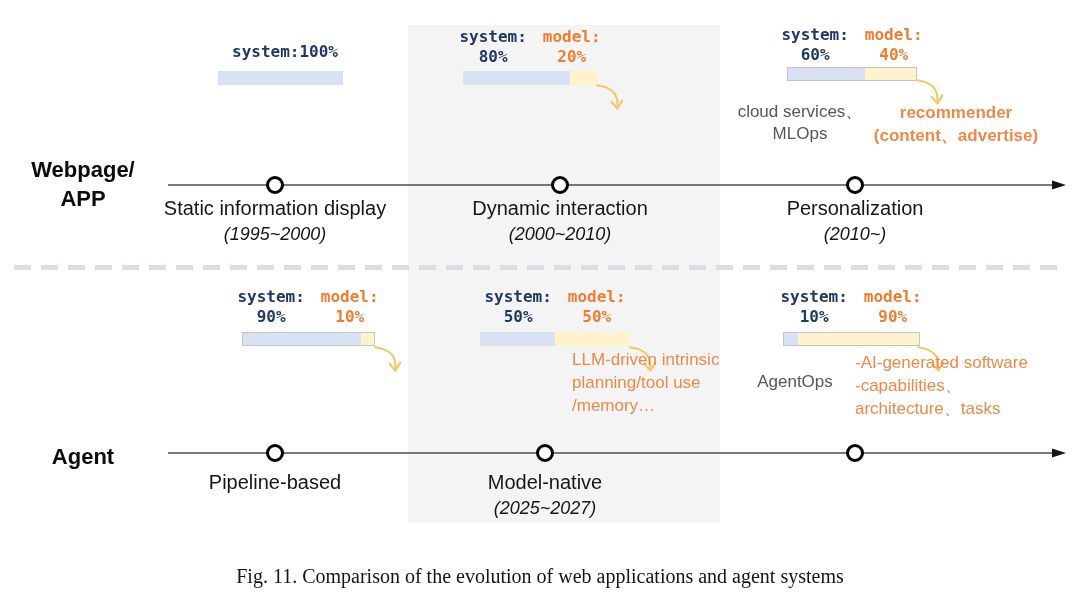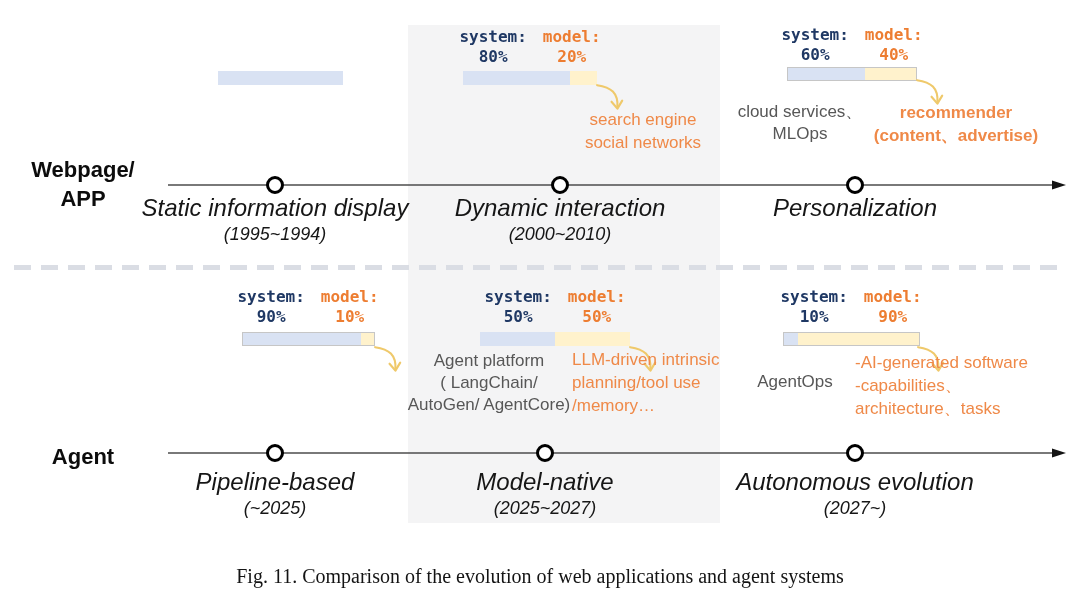--- a/index.html
+++ b/index.html
@@ -78,21 +78,21 @@
 
   #a3 { left:730px; top:287px; width:345px; height:150px; }
   #a3 .hdr { left:36px; top:0; width:170px; }
   #a3 .bar { left:53px; top:45px; width:137px; }
   #a3 .gtx { left:15px; top:84px; width:100px; }
   #a3 .otx { left:125px; top:64px; width:220px; }
   #a3 .arrow { left:186px; top:57px; }
 
   
   .stitle { position:absolute; text-align:center; color:#161616; }
-  .tname  { font-size:24px; line-height:24px;font-style:italic; }
+  .tname  { font-size:20px; line-height:24px; }
   .tyears { font-size:18px; font-style:italic; margin-top:4px; }
   #st-w1 { left:130px; top:196px; width:290px; }
   #st-w2 { left:415px; top:196px; width:290px; }
   #st-w3 { left:710px; top:196px; width:290px; }
   #st-a1 { left:130px; top:470px; width:290px; }
   #st-a2 { left:400px; top:470px; width:290px; }
   #st-a3 { left:710px; top:470px; width:290px; }
 
   .divider { position:absolute; left:14px; top:265px; width:1052px; height:5px;
     background:repeating-linear-gradient(90deg,#DADDE4 0px,#DADDE4 17px,transparent 17px,transparent 27px); }
@@ -122,20 +122,21 @@
 
   <svg class="timeline" id="tl-agent" width="915" height="34">
     <line x1="10" y1="17" x2="894" y2="17"></line>
     <path class="ah" d="M894,12.5 L908,17 L894,21.5 Z"></path>
     <circle cx="117" cy="17" r="7.5"></circle>
     <circle cx="387" cy="17" r="7.5"></circle>
     <circle cx="697" cy="17" r="7.5"></circle>
   </svg>
 
   <div class="stage" id="w1">
+    <div class="hdr one"><span class="sys">system:</span><span class="sys">100%</span></div>
     <div class="bar">
       <div class="fill sysf" style="width: 100%;"></div>
       <div class="fill mdlf" style="width: 0%;"></div>
     </div>
   </div>
 
   <div class="stage" id="w2">
     <div class="hdr">
       <div class="col">
         <div class="sys">system:</div>
@@ -147,22 +148,20 @@
       </div>
     </div>
     <div class="bar">
       <div class="fill sysf" style="width: 80%;"></div>
       <div class="fill mdlf" style="width: 20%;"></div>
     </div>
     <svg class="arrow" viewBox="0 0 30 30">
       <path d="M2,3 C15,5 22,10 21,24" fill="none" stroke="#EFC96B" stroke-width="2" stroke-linecap="round"></path>
       <path d="M15.5,18.5 L21,25 L25.5,17.5" fill="none" stroke="#EFC96B" stroke-width="2" stroke-linecap="round" stroke-linejoin="round"></path>
     </svg>
-    <div class="otx center">search engine
-social networks</div>
   </div>
 
   <div class="stage" id="w3">
     <div class="hdr">
       <div class="col">
         <div class="sys">system:</div>
         <div class="sys">60%</div>
       </div>
       <div class="col">
         <div class="mdl">model:</div>
@@ -216,23 +215,20 @@
       </div>
     </div>
     <div class="bar">
       <div class="fill sysf" style="width: 50%;"></div>
       <div class="fill mdlf" style="width: 50%;"></div>
     </div>
     <svg class="arrow" viewBox="0 0 30 30">
       <path d="M2,3 C15,5 22,10 21,24" fill="none" stroke="#EFC96B" stroke-width="2" stroke-linecap="round"></path>
       <path d="M15.5,18.5 L21,25 L25.5,17.5" fill="none" stroke="#EFC96B" stroke-width="2" stroke-linecap="round" stroke-linejoin="round"></path>
     </svg>
-    <div class="gtx center">Agent platform
-( LangChain/
-AutoGen/ AgentCore)</div>
     <div class="otx">LLM-driven intrinsic
 planning/tool use
 /memory…</div>
   </div>
 
   <div class="stage" id="a3">
     <div class="hdr">
       <div class="col">
         <div class="sys">system:</div>
         <div class="sys">10%</div>
@@ -251,36 +247,32 @@
       <path d="M15.5,18.5 L21,25 L25.5,17.5" fill="none" stroke="#EFC96B" stroke-width="2" stroke-linecap="round" stroke-linejoin="round"></path>
     </svg>
     <div class="gtx center">AgentOps</div>
     <div class="otx">-AI-generated software
 -capabilities、
 architecture、tasks</div>
   </div>
 
   <div class="stitle" id="st-w1">
     <div class="tname">Static information display</div>
-    <div class="tyears">(1995~1994)</div>
+    <div class="tyears">(1995~2000)</div>
   </div>
   <div class="stitle" id="st-w2">
     <div class="tname">Dynamic interaction</div>
     <div class="tyears">(2000~2010)</div>
   </div>
   <div class="stitle" id="st-w3">
     <div class="tname">Personalization</div>
+    <div class="tyears">(2010~)</div>
   </div>
   <div class="stitle" id="st-a1">
     <div class="tname">Pipeline-based</div>
-    <div class="tyears">(~2025)</div>
   </div>
   <div class="stitle" id="st-a2">
     <div class="tname">Model-native</div>
     <div class="tyears">(2025~2027)</div>
   </div>
-  <div class="stitle" id="st-a3">
-    <div class="tname">Autonomous evolution</div>
-    <div class="tyears">(2027~)</div>
-  </div>
 
   <div class="caption">Fig. 11. Comparison of the evolution of web applications and agent systems</div>
 </div>
 
 </body></html>

